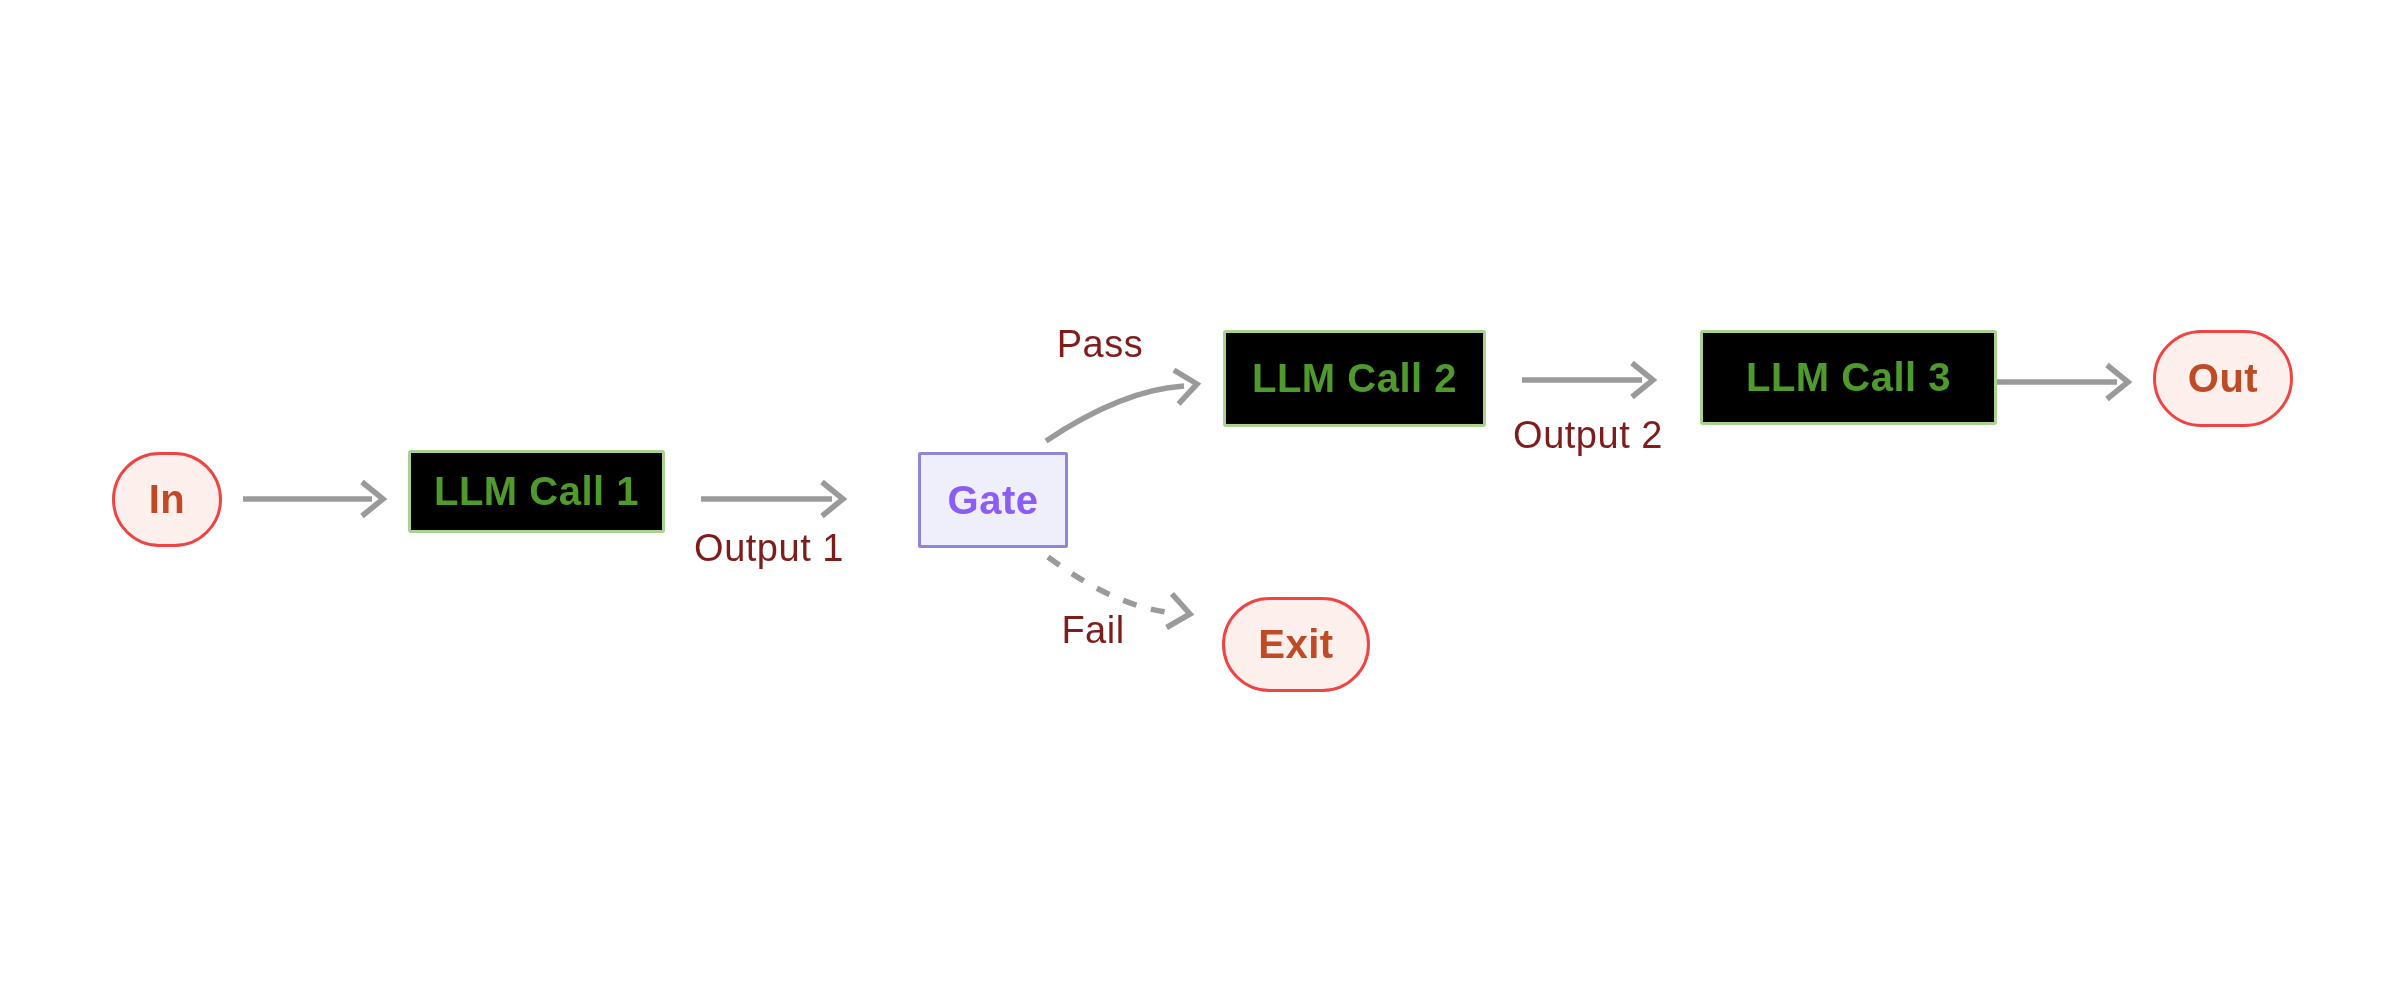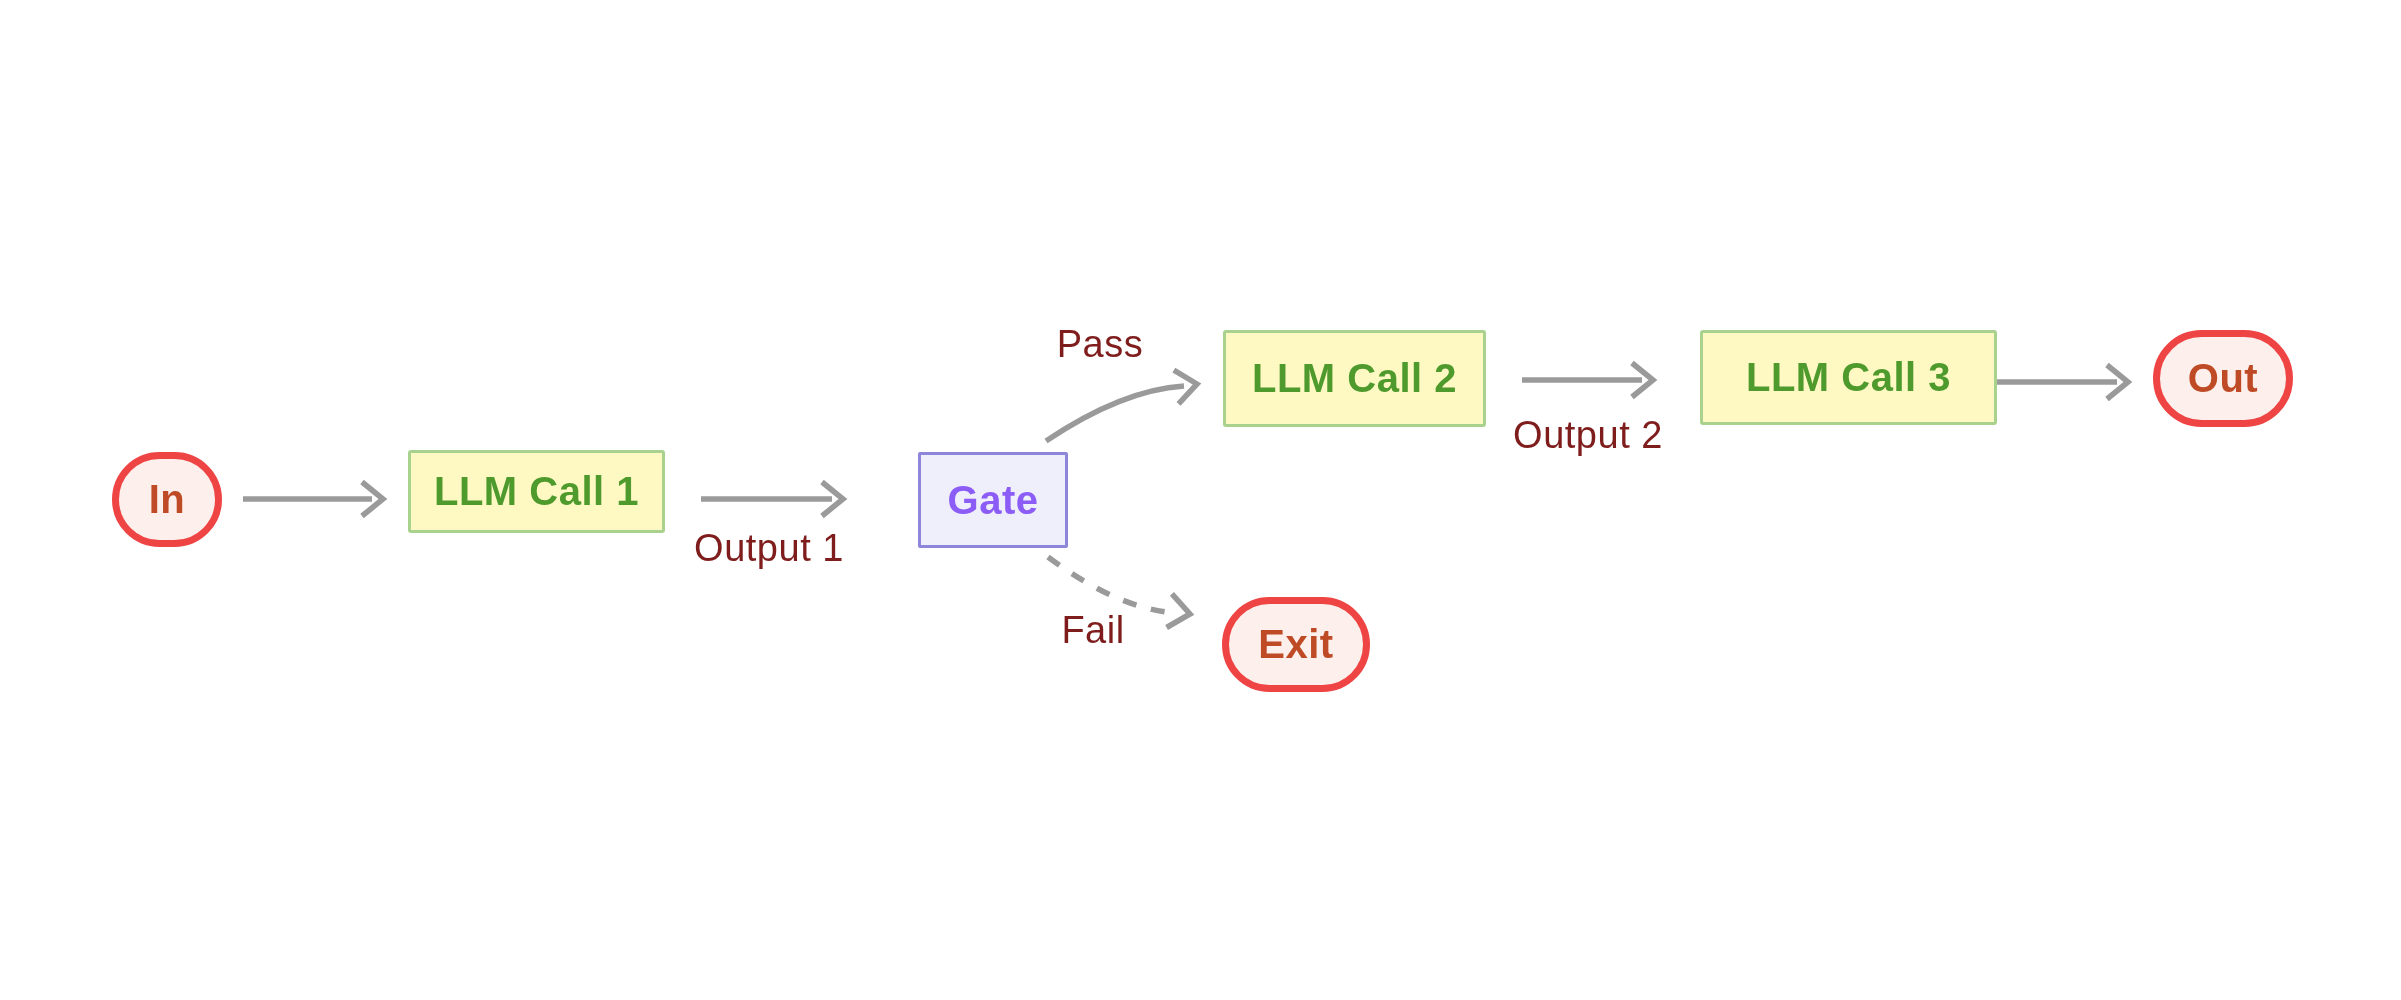--- a/index.html
+++ b/index.html
@@ -25,35 +25,35 @@
     box-sizing: border-box;
     display: flex;
     align-items: center;
     justify-content: center;
     font-weight: 700;
     font-size: 40px;
     letter-spacing: 0.5px;
     white-space: nowrap;
   }
   .node.process {
-    background: #fef9c3;
+    background: #000000;
     border: 3px solid #a8d28e;
     border-radius: 3px;
     color: #4f9a2d;
   }
   .node.gate {
     background: #efeefb;
     border: 3px solid #8d86da;
     border-radius: 2px;
     color: #8b5cf6;
     margin-left: 46px;
   }
   .node.terminal {
     background: #fdefeb;
-    border: 7px solid #ef4444;
+    border: 3px solid #ef4444;
     border-radius: 999px;
     color: #bf4b26;
   }
   .edge-label {
     position: absolute;
     transform: translate(-50%, -50%);
     font-size: 38px;
     font-weight: 400;
     color: #7f1d1d;
     letter-spacing: 0.5px;

